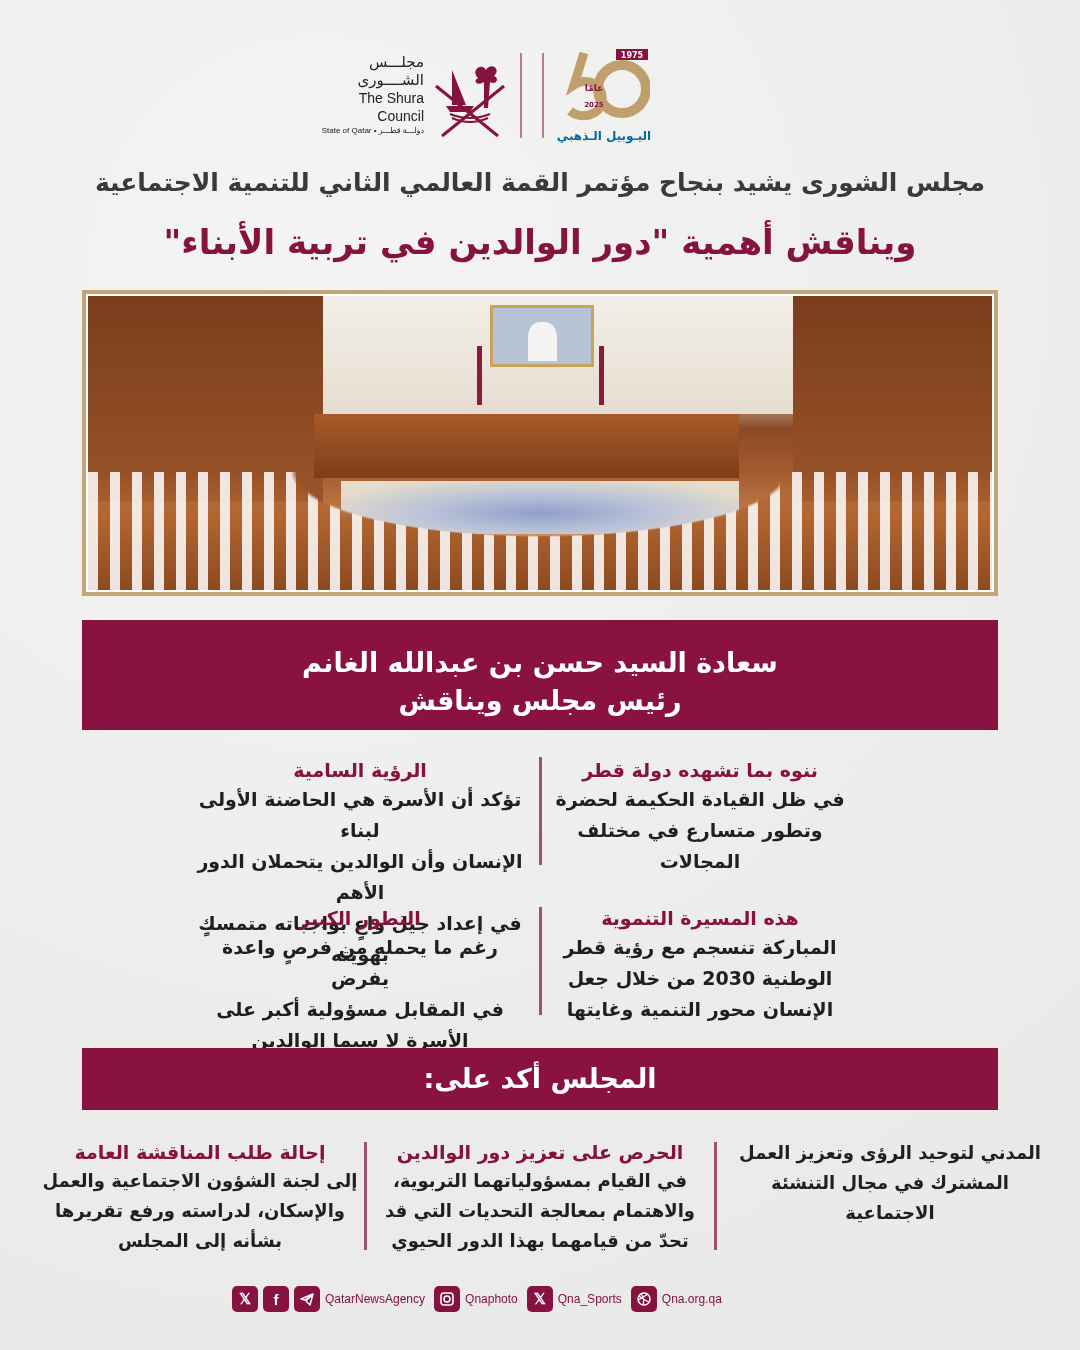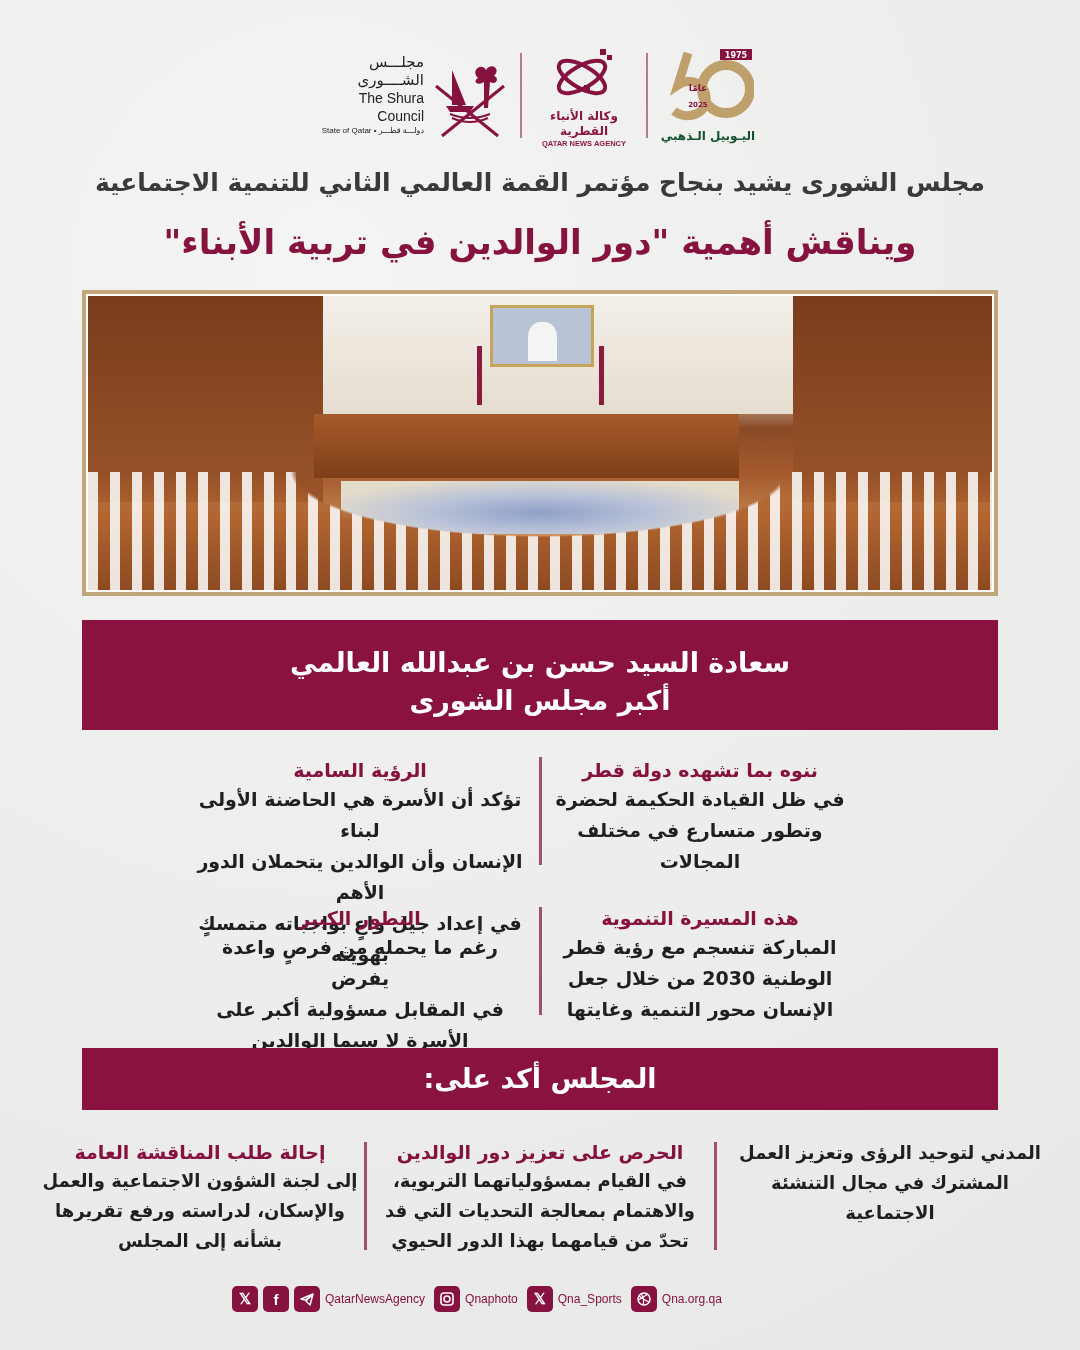--- a/index.html
+++ b/index.html
@@ -24,21 +24,21 @@
   .shura-en { font-size: 14px; line-height: 18px; font-family: "Liberation Sans", sans-serif; }
   .shura-state { font-size: 8px; line-height: 12px; font-family: "Liberation Sans", sans-serif; }
   .emblem { width: 80px; height: 90px; }
   .sep { width: 2px; height: 85px; background: #8b1a3f; opacity: .55; margin: 0 10px; }
   .qna { width: 104px; text-align: center; }
   .qna svg { width: 80px; height: 62px; }
   .qna-ar { font-size: 12px; color: #8b1a3f; direction: rtl; line-height: 15px; font-weight: bold; }
   .qna-en { font-size: 7.5px; color: #8b1a3f; font-weight: bold; font-family: "Liberation Sans", sans-serif; }
   .fifty { width: 100px; text-align: center; position: relative; }
   .fifty svg { width: 92px; height: 78px; }
-  .fifty-ar { font-size: 12px; color: #14532d; direction: rtl; font-weight: bold; line-height: 14px; }
+  .fifty-ar { font-size: 12px; color: #0369a1; direction: rtl; font-weight: bold; line-height: 14px; }
 
   
   .subtitle {
     position: absolute; top: 168px; left: 60px; width: 960px;
     text-align: center; direction: rtl; font-size: 25px; font-weight: bold; color: #3a3a3a;
   }
   .title {
     position: absolute; top: 222px; left: 60px; width: 960px;
     text-align: center; direction: rtl; font-size: 34px; font-weight: bold; color: #861240;
   }
@@ -124,31 +124,20 @@
         <path d="M22 20 L22 55 L36 55 Z" fill="#861240"></path>
         <path d="M16 56 L44 56 L40 62 L20 62 Z" fill="#861240"></path>
         <path d="M48 28 C40 20 52 12 56 20 C60 12 72 18 64 26 C70 28 66 36 60 32 L58 58 L54 58 L54 32 C48 36 42 32 48 28Z" fill="#861240"></path>
         <path d="M20 64 Q40 72 60 64" stroke="#861240" stroke-width="2" fill="none"></path>
         <path d="M22 68 Q40 76 58 68" stroke="#861240" stroke-width="2" fill="none"></path>
         <line x1="6" y1="36" x2="68" y2="86" stroke="#861240" stroke-width="3"></line>
         <line x1="74" y1="36" x2="12" y2="86" stroke="#861240" stroke-width="3"></line>
       </svg>
     </div>
     <div class="sep"></div>
-    <div class="qna">
-      <svg viewBox="0 0 80 62">
-        <ellipse cx="38" cy="34" rx="26" ry="11" transform="rotate(-30 38 34)" fill="none" stroke="#861240" stroke-width="4"></ellipse>
-        <ellipse cx="38" cy="34" rx="26" ry="11" transform="rotate(30 38 34)" fill="none" stroke="#861240" stroke-width="4"></ellipse>
-        <rect x="56" y="6" width="6" height="6" fill="#861240"></rect>
-        <rect x="63" y="12" width="5" height="5" fill="#861240"></rect>
-        <rect x="40" y="42" width="6" height="6" fill="#861240"></rect>
-      </svg>
-      <div class="qna-ar">وكالة الأنباء القطرية</div>
-      <div class="qna-en">QATAR NEWS AGENCY</div>
-    </div>
     <div class="sep"></div>
     <div class="fifty">
       <svg viewBox="0 0 92 78">
         <path d="M26 6 L16 38 C28 30 46 36 44 54 C42 70 22 72 12 64" fill="none" stroke="#bf9f6b" stroke-width="9"></path>
         <circle cx="64" cy="42" r="24" fill="none" stroke="#bf9f6b" stroke-width="10"></circle>
         <rect x="58" y="2" width="32" height="11" fill="#861240"></rect>
         <text x="74" y="11" font-size="8" fill="#fff" text-anchor="middle" font-family="DejaVu Sans, sans-serif" font-weight="bold">1975</text>
         <text x="36" y="44" font-size="9" fill="#861240" text-anchor="middle" font-family="DejaVu Sans, sans-serif" font-weight="bold">عامًا</text>
         <text x="36" y="60" font-size="7" fill="#861240" text-anchor="middle" font-family="DejaVu Sans, sans-serif" font-weight="bold">2025</text>
       </svg>
@@ -167,22 +156,22 @@
       <div class="screen"></div>
       <div class="flag" style="left:43%;"></div>
       <div class="flag" style="left:56.5%;"></div>
       <div class="dais"></div>
       <div class="floor"></div>
       <div class="desks"></div>
     </div>
   </div>
 
   <div class="banner name">
-    <div>سعادة السيد حسن بن عبدالله العالمي</div>
-    <div>أكبر مجلس الشورى</div>
+    <div>سعادة السيد حسن بن عبدالله الغانم</div>
+    <div>رئيس مجلس ويناقش</div>
   </div>
 
   <div class="cols2 r1">
     <div class="col right">
       <div class="point-head">ننوه بما تشهده دولة قطر</div>
       <div class="point-body">في ظل القيادة الحكيمة لحضرة</div>
       <div class="point-body">وتطور متسارع في مختلف المجالات</div>
     </div>
     <div class="col left">
       <div class="point-head">الرؤية السامية</div>

